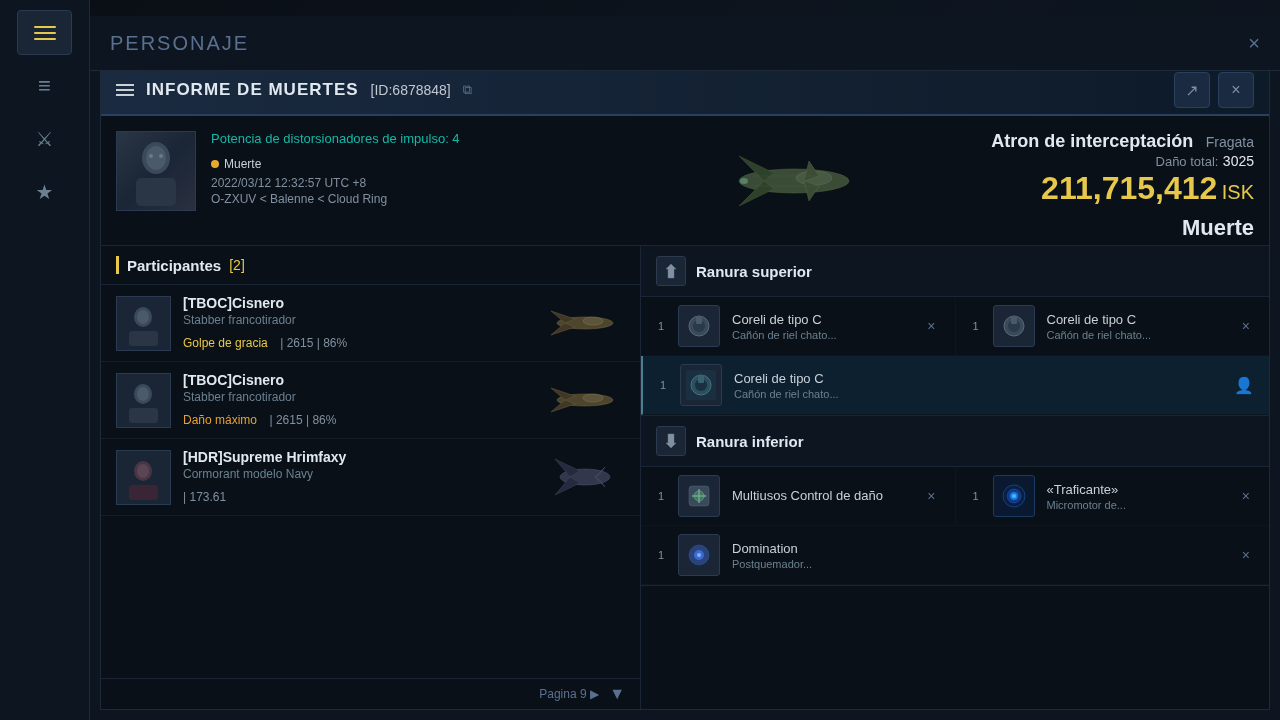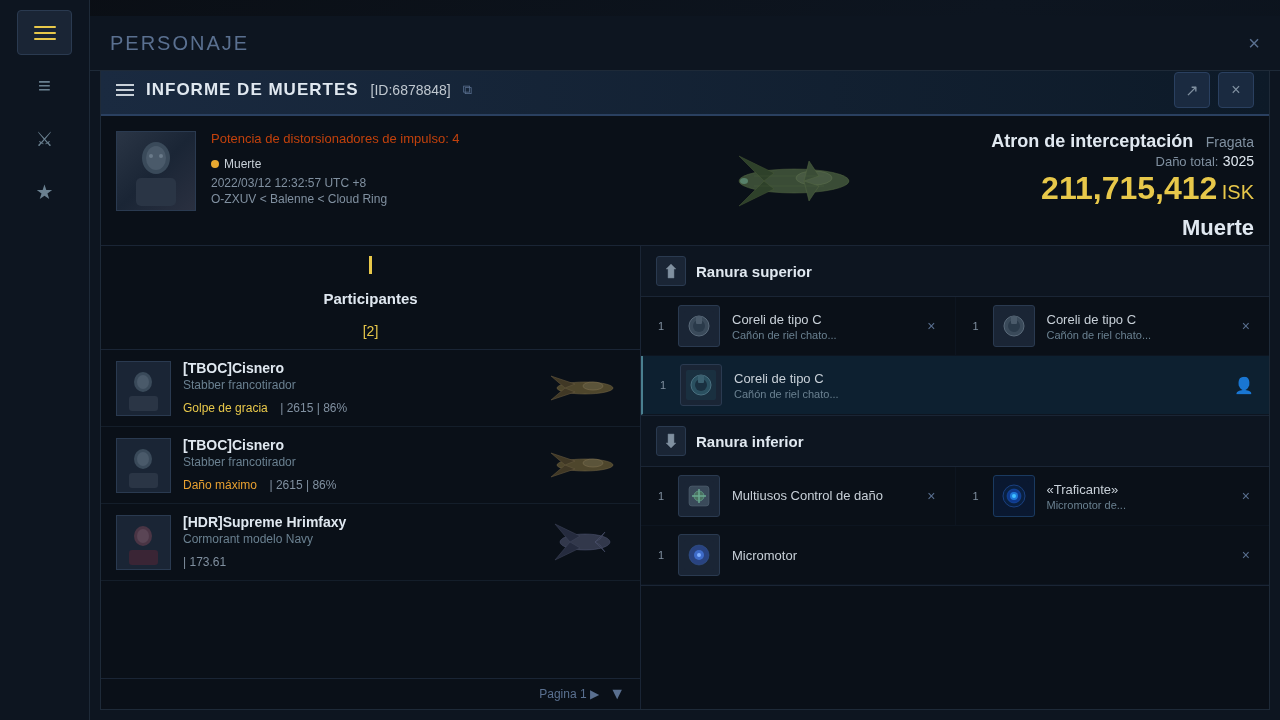--- a/index.html
+++ b/index.html
@@ -215,21 +215,21 @@
     }
 
     .victim-name {
       font-size: 22px;
       font-weight: bold;
       color: #e0e8f0;
       margin-bottom: 5px;
     }
 
     .victim-ship-info {
-      color: #c2410c;
+      color: #14b8a6;
       font-size: 13px;
       margin-bottom: 8px;
     }
 
     .victim-tag {
       display: inline-flex;
       align-items: center;
       gap: 5px;
       font-size: 12px;
     }
@@ -332,22 +332,21 @@
       display: flex;
       flex-direction: column;
       overflow: hidden;
     }
 
     .panel-header {
       padding: 10px 15px;
       border-bottom: 1px solid #1a2535;
       display: flex;
       align-items: center;
-      gap: 16px;
-      flex-direction: column;
+      gap: 8px;
     }
 
     .panel-header-bar {
       width: 3px;
       height: 18px;
       background: #e8c84a;
     }
 
     .panel-title {
       color: #e0e8f0;
@@ -747,21 +746,21 @@
                   <polygon points="10,0 20,10 15,3" fill="#3a4055" stroke="#5a6080" stroke-width="0.5"></polygon>
                   <polygon points="10,0 20,-10 15,-3" fill="#3a4055" stroke="#5a6080" stroke-width="0.5"></polygon>
                 </g>
               </svg>
             </div>
           </div>
         </div>
 
         <div style="display:flex; align-items:center; justify-content:flex-end; padding:6px 15px; border-top:1px solid #1a2535;">
           <span style="color:#5a7090; font-size:12px;">
-            <span>Pagina 1</span>&nbsp;<span>▶</span>
+            <span>Pagina 9</span>&nbsp;<span>▶</span>
           </span>
           <span style="color:#5a7090; font-size:16px; margin-left:10px; cursor:pointer;">▼</span>
         </div>
       </div>
 
       <div class="modules-panel">
 
         <div class="slot-section">
           <div class="slot-header">
             <div class="slot-icon">
@@ -878,21 +877,22 @@
             <span class="module-qty">1</span>
             <div class="module-icon">
               <svg width="30" height="30" viewBox="0 0 30 30">
                 <rect width="30" height="30" fill="#1a2535" rx="2"></rect>
                 <circle cx="15" cy="15" r="10" fill="#3050a0" stroke="#4070c0" stroke-width="0.5" opacity="0.7"></circle>
                 <circle cx="15" cy="15" r="5" fill="#4070d0" opacity="0.9"></circle>
                 <circle cx="15" cy="15" r="2" fill="#80b0ff"></circle>
               </svg>
             </div>
             <div class="module-info">
-              <div class="module-name">Micromotor</div>
+              <div class="module-name">Domination</div>
+              <div class="module-subname">Postquemador...</div>
             </div>
             <span class="module-remove">×</span>
           </div>
         </div>
 
       </div>
     </div>
 
   </div>
 </div>

